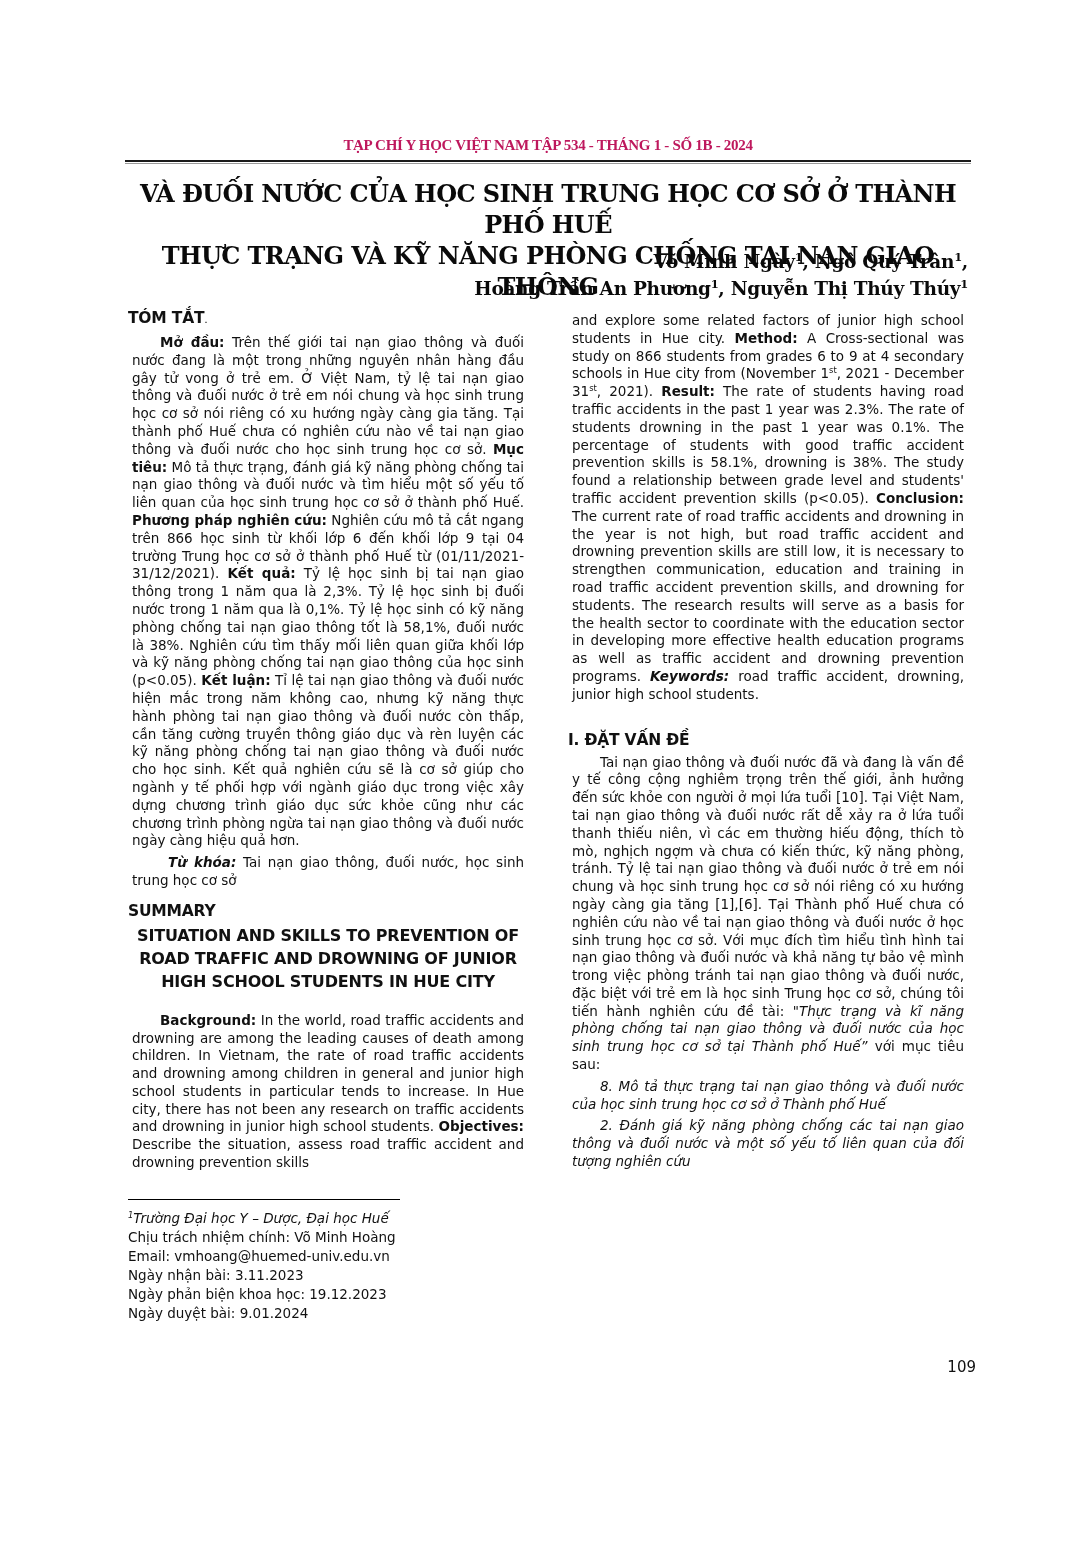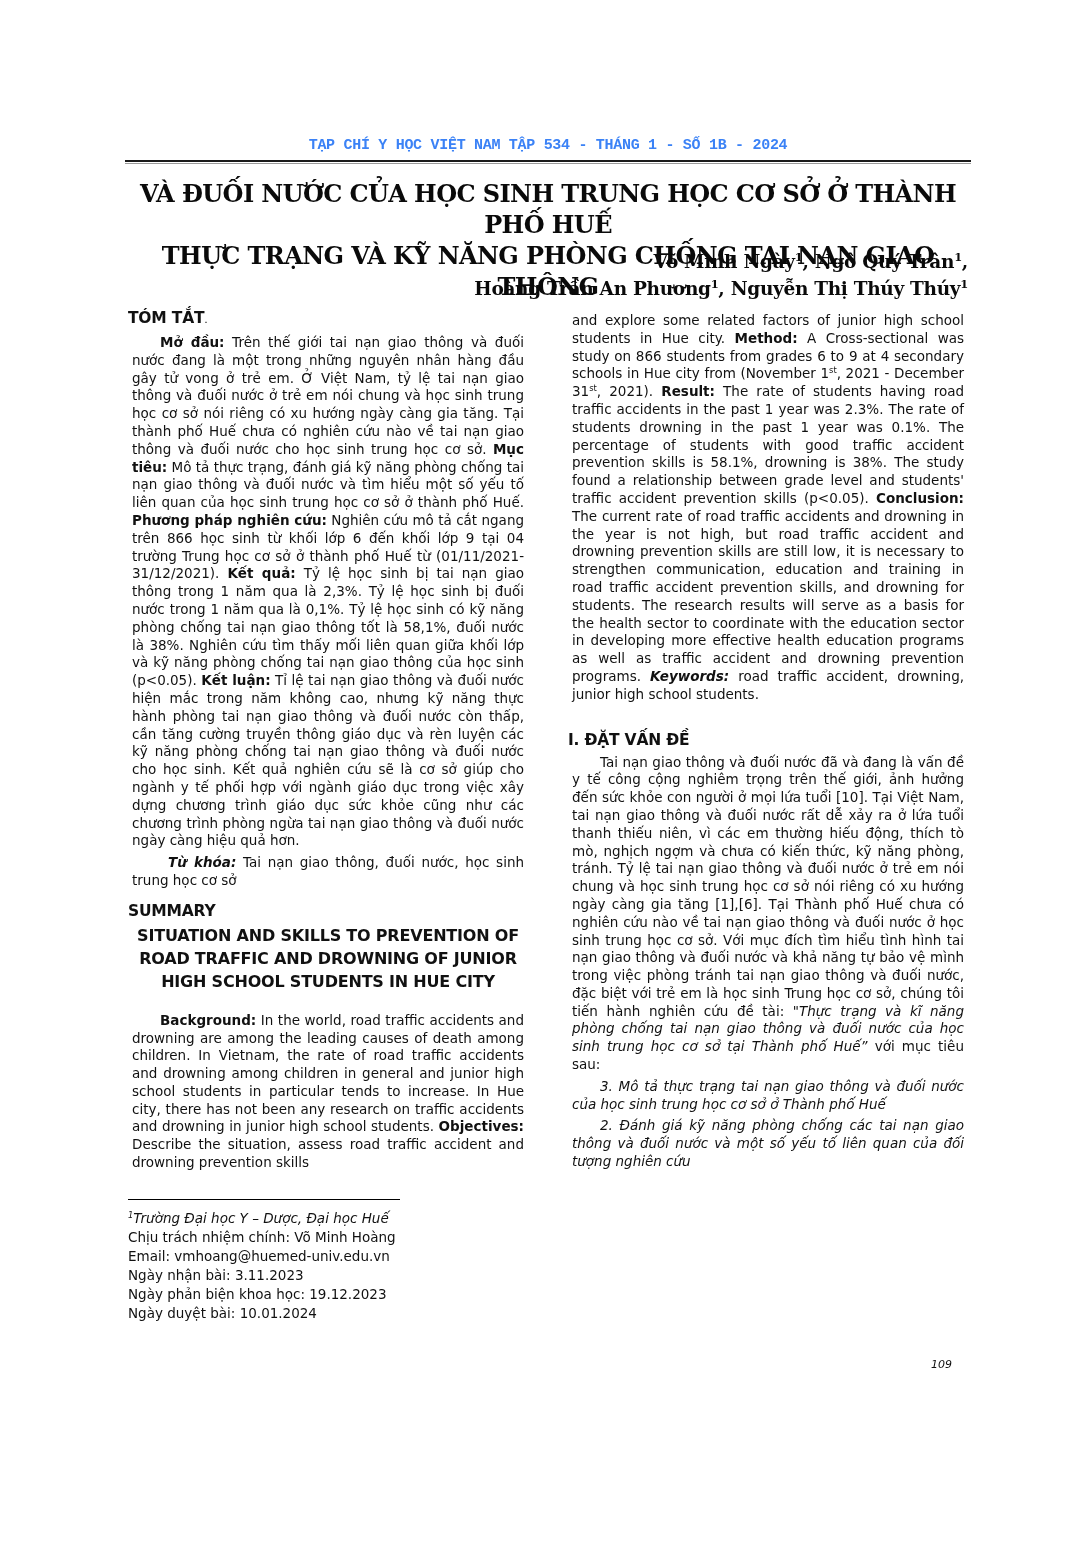--- a/index.html
+++ b/index.html
@@ -9,23 +9,23 @@
     margin:0 auto;
     background:#ffffff;
     color:#111;
     font-family:"DejaVu Sans",sans-serif;
     overflow:hidden;
   }
   
   .journal-header{
     position:absolute;left:128px;top:137px;width:840px;
     text-align:center;
-    font-family:Liberation Mono, monospace;
+    font-family:Liberation Serif, serif;
     font-weight:bold;font-size:15px;letter-spacing:-0.3px;
-    color:#3b82f6;
+    color:#be185d;
   }
   .header-rule{
     position:absolute;left:125px;top:160px;width:846px;height:0;
     border-top:2.5px solid #1a1a1a;
     border-bottom:1px solid #9a9a9a;
     padding-top:1px;
   }
   
   .article-title{
     position:absolute;left:110px;top:178px;width:876px;
@@ -67,22 +67,22 @@
   .seg-bi{font-weight:bold;font-style:italic;}
   sup{font-size:0.62em;line-height:0;vertical-align:super;}
   
   .footnote{margin-top:27px;text-align:left;}
   .fn-rule{width:272px;border-top:1.5px solid #000;margin-bottom:9px;}
   .fn-line{font-size:13.5px;line-height:19px;}
   .fn-affil{font-style:italic;}
   .italic{font-style:italic;}
   
   .page-number{
-    position:absolute;left:112px;top:1358px;width:840px;
-    text-align:right;font-size:11px;color:#111;font-style:italic;
+    position:absolute;left:136px;top:1358px;width:840px;
+    text-align:right;font-size:15px;color:#111;
   }
 </style>
 </head>
 <body>
 
 <div class="page">
 
   <div class="journal-header">TẠP CHÍ Y HỌC VIỆT NAM TẬP 534 - THÁNG 1 - SỐ 1B - 2024</div>
   <div class="header-rule"></div>
 
@@ -106,29 +106,29 @@
       <div class="en-title">SITUATION AND SKILLS TO PREVENTION OF ROAD TRAFFIC AND DROWNING OF JUNIOR HIGH SCHOOL STUDENTS IN HUE CITY</div>
       <p class="ind"><span class="seg-b">Background:</span><span class="seg-n"> In the world, road traffic accidents and drowning are among the leading causes of death among children. In Vietnam, the rate of road traffic accidents and drowning among children in general and junior high school students in particular tends to increase. In Hue city, there has not been any research on traffic accidents and drowning in junior high school students. </span><span class="seg-b">Objectives:</span><span class="seg-n"> Describe the situation, assess road traffic accident and drowning prevention skills</span></p>
 
       <div class="footnote">
         <div class="fn-rule"></div>
         <div class="fn-line fn-affil"><sup>1</sup><span class="seg-i">Trường Đại học Y – Dược, Đại học Huế</span></div>
         <div class="fn-line">Chịu trách nhiệm chính: Võ Minh Hoàng</div>
         <div class="fn-line">Email: vmhoang@huemed-univ.edu.vn</div>
         <div class="fn-line">Ngày nhận bài: 3.11.2023</div>
         <div class="fn-line">Ngày phản biện khoa học: 19.12.2023</div>
-        <div class="fn-line">Ngày duyệt bài: 10.01.2024</div>
+        <div class="fn-line">Ngày duyệt bài: 9.01.2024</div>
       </div>
     </div>
 
     <div class="col">
       <p><span class="seg-n">and explore some related factors of junior high school students in Hue city. </span><span class="seg-b">Method:</span><span class="seg-n"> A Cross-sectional was study on 866 students from grades 6 to 9 at 4 secondary schools in Hue city from (November 1</span><sup>st</sup><span class="seg-n">, 2021 - December 31</span><sup>st</sup><span class="seg-n">, 2021). </span><span class="seg-b">Result:</span><span class="seg-n"> The rate of students having road traffic accidents in the past 1 year was 2.3%. The rate of students drowning in the past 1 year was 0.1%. The percentage of students with good traffic accident prevention skills is 58.1%, drowning is 38%. The study found a relationship between grade level and students' traffic accident prevention skills (p&lt;0.05). </span><span class="seg-b">Conclusion:</span><span class="seg-n"> The current rate of road traffic accidents and drowning in the year is not high, but road traffic accident and drowning prevention skills are still low, it is necessary to strengthen communication, education and training in road traffic accident prevention skills, and drowning for students. The research results will serve as a basis for the health sector to coordinate with the education sector in developing more effective health education programs as well as traffic accident and drowning prevention programs. </span><span class="seg-bi">Keywords:</span><span class="seg-n"> road traffic accident, drowning, junior high school students.</span></p>
       <div class="h1 mt2">I. ĐẶT VẤN ĐỀ</div>
       <p class="ind"><span class="seg-n">Tai nạn giao thông và đuối nước đã và đang là vấn đề y tế công cộng nghiêm trọng trên thế giới, ảnh hưởng đến sức khỏe con người ở mọi lứa tuổi [10]. Tại Việt Nam, tai nạn giao thông và đuối nước rất dễ xảy ra ở lứa tuổi thanh thiếu niên, vì các em thường hiếu động, thích tò mò, nghịch ngợm và chưa có kiến thức, kỹ năng phòng, tránh. Tỷ lệ tai nạn giao thông và đuối nước ở trẻ em nói chung và học sinh trung học cơ sở nói riêng có xu hướng ngày càng gia tăng [1],[6]. Tại Thành phố Huế chưa có nghiên cứu nào về tai nạn giao thông và đuối nước ở học sinh trung học cơ sở. Với mục đích tìm hiểu tình hình tai nạn giao thông và đuối nước và khả năng tự bảo vệ mình trong việc phòng tránh tai nạn giao thông và đuối nước, đặc biệt với trẻ em là học sinh Trung học cơ sở, chúng tôi tiến hành nghiên cứu đề tài: </span><span class="seg-i">"Thực trạng và kĩ năng phòng chống tai nạn giao thông và đuối nước của học sinh trung học cơ sở tại Thành phố Huế”</span><span class="seg-n"> với mục tiêu sau:</span></p>
-      <p class="ind italic">3. Mô tả thực trạng tai nạn giao thông và đuối nước của học sinh trung học cơ sở ở Thành phố Huế</p>
+      <p class="ind italic">8. Mô tả thực trạng tai nạn giao thông và đuối nước của học sinh trung học cơ sở ở Thành phố Huế</p>
       <p class="ind italic">2. Đánh giá kỹ năng phòng chống các tai nạn giao thông và đuối nước và một số yếu tố liên quan của đối tượng nghiên cứu</p>
     </div>
 
   </div>
 
   <div class="page-number">109</div>
 
 </div>
 
 </body></html>

